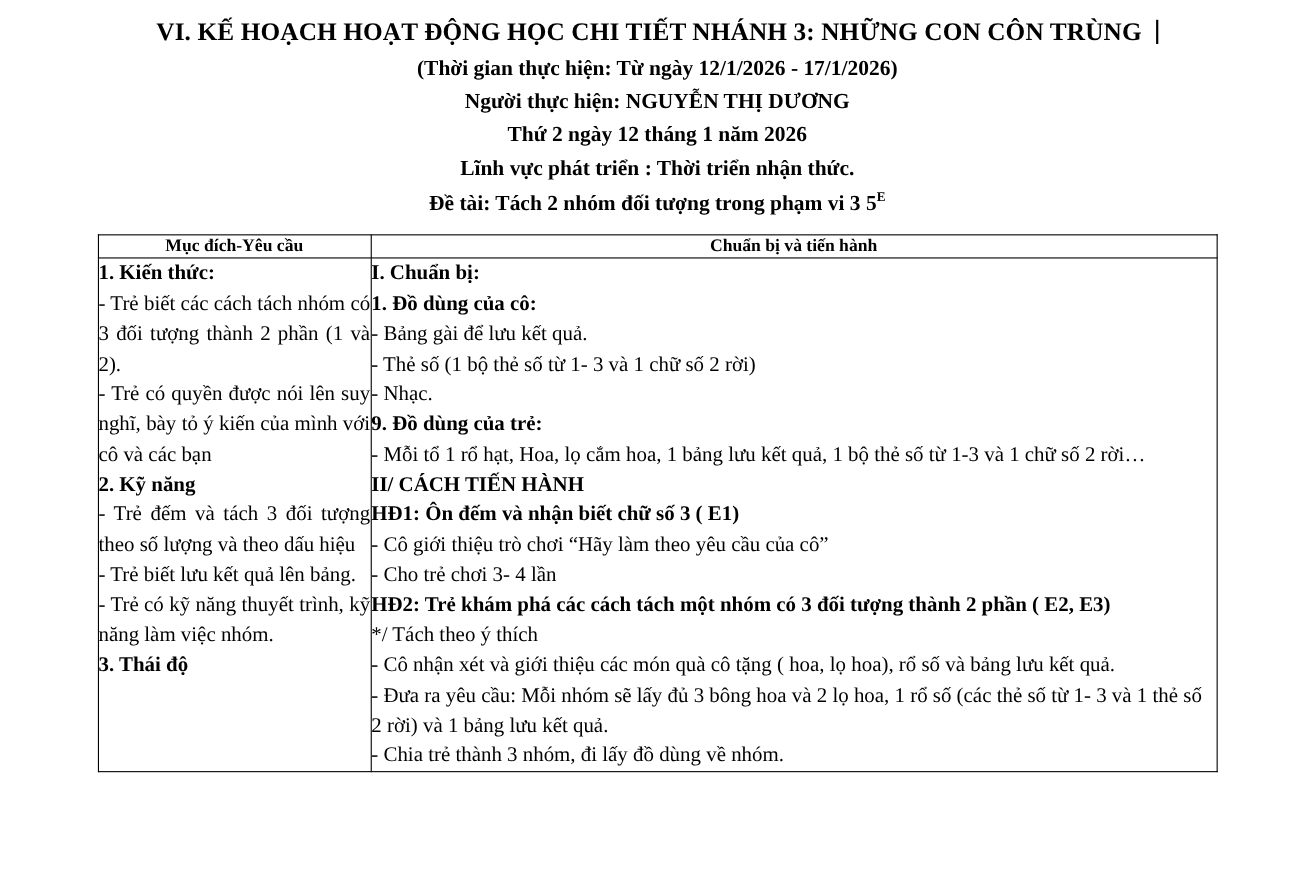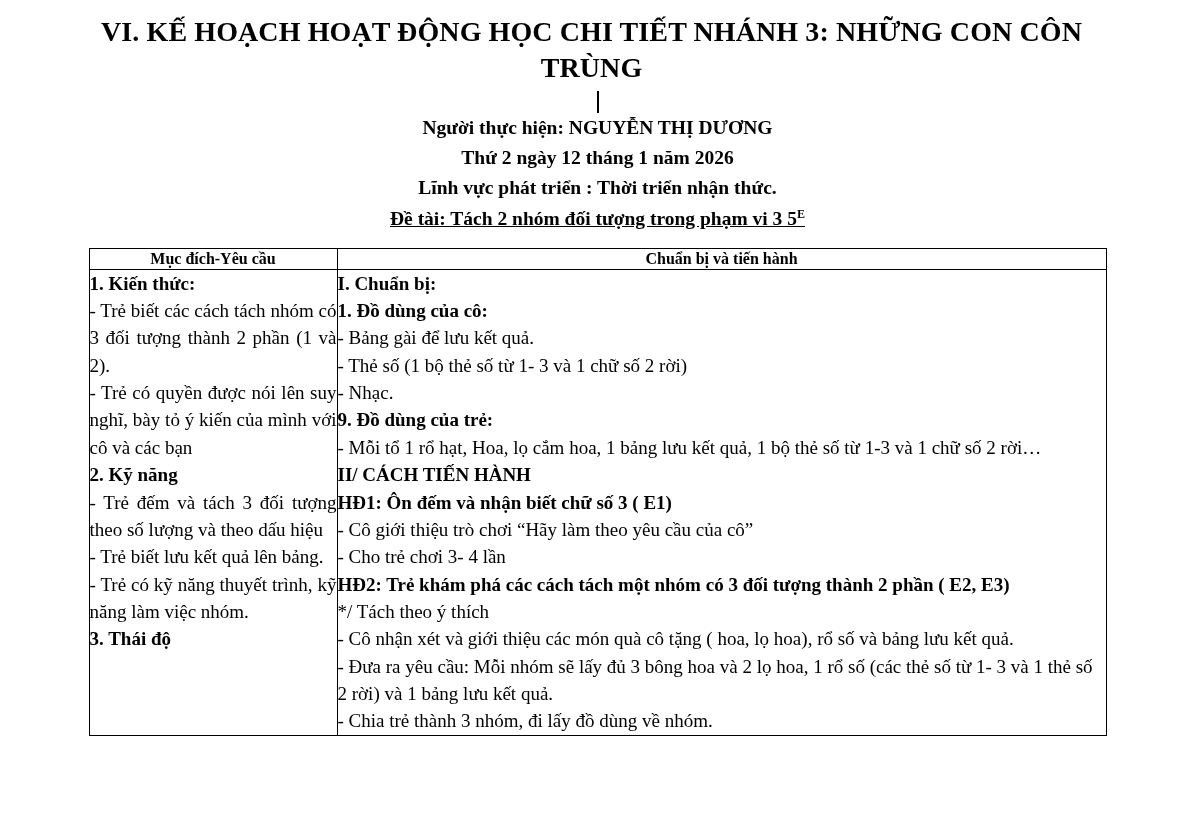--- a/index.html
+++ b/index.html
@@ -18,21 +18,21 @@
     width: 1195px;
     height: 813px;
     position: relative;
     box-sizing: border-box;
     padding: 14px 88px 0 88px;
   }
   .heading-block {
     text-align: center;
   }
   .doc-title {
-    font-size: 28px;
+    font-size: 23px;
     font-weight: bold;
     line-height: 1.3;
     letter-spacing: 0.1px;
     margin: 0 12px 4px 0;
     position: relative;
     display: inline-block;
   }
   .caret {
     display: inline-block;
     width: 2px;
@@ -40,21 +40,21 @@
     background: #000;
     vertical-align: -4px;
     margin-left: 1px;
   }
   .sub-line {
     font-size: 19.5px;
     font-weight: bold;
     line-height: 1.55;
     margin: 0;
   }
-  .sub-line.small-gap { margin-top: 1px; text-decoration: underline; }
+  .sub-line.small-gap { margin-top: 1px; }
   sup.e {
     font-size: 12px;
     vertical-align: super;
     font-weight: bold;
   }
   table.main {
     width: 1018px;
     margin: 13px auto 0 auto;
     border-collapse: collapse;
     table-layout: fixed;
@@ -89,20 +89,21 @@
 </style>
 </head>
 <body>
 
 <div class="page">
 
   <div class="heading-block">
     <div>
       <span class="doc-title">VI. KẾ HOẠCH HOẠT ĐỘNG HỌC CHI TIẾT NHÁNH 3: NHỮNG CON CÔN TRÙNG</span><span class="caret"></span>
     </div>
+    <p class="sub-line">(Thời gian thực hiện: Từ ngày 12/1/2026 - 17/1/2026)</p>
     <p class="sub-line">Người thực hiện: NGUYỄN THỊ DƯƠNG</p>
     <p class="sub-line">Thứ 2 ngày 12 tháng 1 năm 2026</p>
     <p class="sub-line">Lĩnh vực phát triển : Thời triển nhận thức.</p>
     <p class="sub-line small-gap"><span>Đề tài: Tách 2 nhóm đối tượng trong phạm vi 3 5</span><sup class="e">E</sup></p>
   </div>
 
   <table class="main">
     <colgroup>
       <col class="col-left">
       <col class="col-right">

